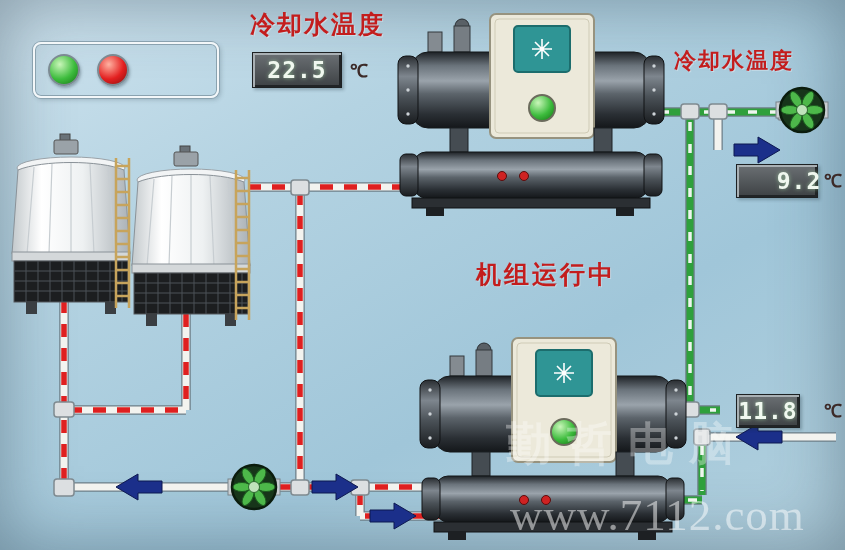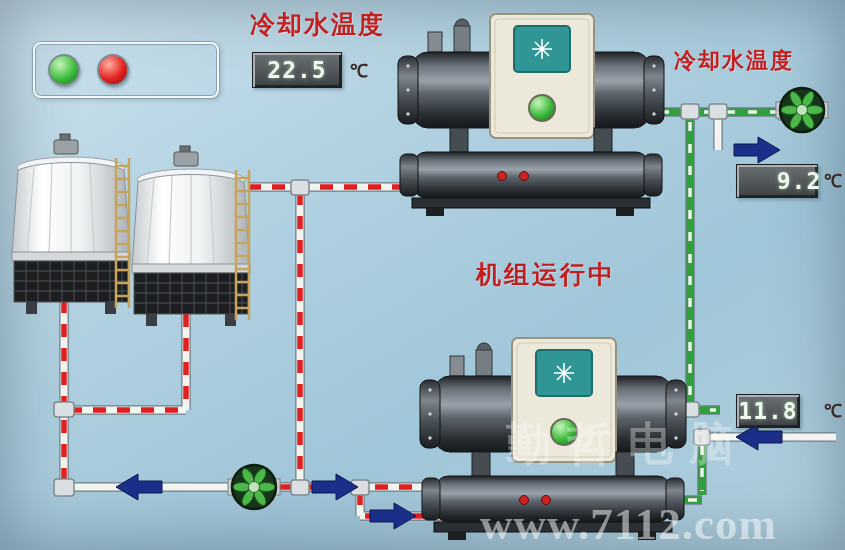--- a/index.html
+++ b/index.html
@@ -58,23 +58,23 @@
   }
   .unit { position:absolute; font-size:18px; font-weight:bold; color:#3c2a28; }
 
   .status-text { position:absolute; color:#c31d1d; font-weight:bold;
     font-family:"Liberation Serif",serif; letter-spacing:3px;
     text-shadow:1px 1px 0 rgba(255,255,255,.3); }
 
   
   .wm-cn { position:absolute; left:506px; top:414px; font-size:45px; font-weight:bold;
     letter-spacing:16px; color:rgba(255,255,255,.34); white-space:nowrap; pointer-events:none; }
-  .wm-url { position:absolute; left:480px; top:489px; font-size:45px; font-weight:bold;
+  .wm-url { position:absolute; left:510px; top:489px; font-size:45px; font-weight:normal;
     font-family:"Liberation Serif",serif; letter-spacing:1px;
-    color:rgba(255,255,255,.5); white-space:nowrap; pointer-events:none;margin-top:9px; }
+    color:rgba(255,255,255,.5); white-space:nowrap; pointer-events:none; }
 </style>
 </head>
 <body>
 
 <div class="screen">
 
   <svg width="845" height="550" viewBox="0 0 845 550">
     <defs>
       <linearGradient id="cylV" x1="0" y1="0" x2="0" y2="1">
         <stop offset="0" stop-color="#1e2226"></stop>

